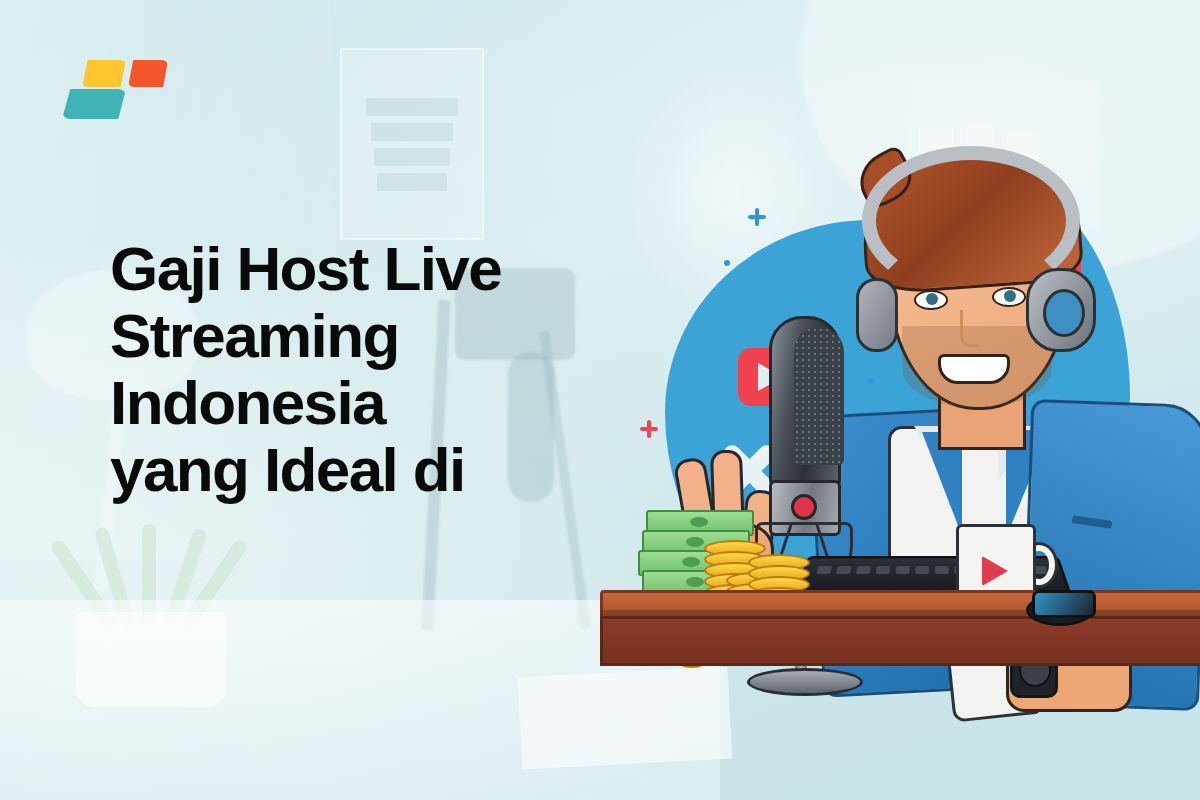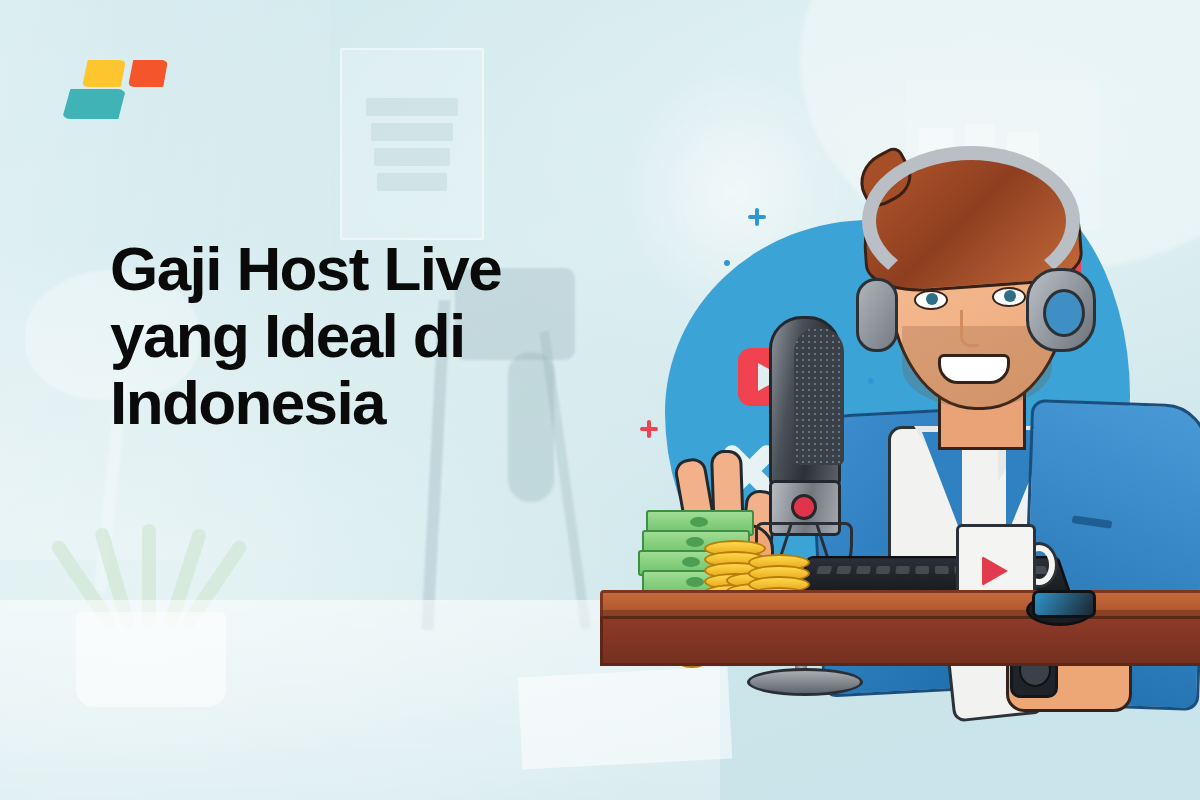--- a/index.html
+++ b/index.html
@@ -342,22 +342,23 @@
   <div class="logo">
     <div class="logo-mark">
       <span class="tz tz-yellow"></span>
       <span class="tz tz-orange"></span>
       <span class="tz tz-teal"></span>
     </div>
   </div>
 
   <h1 class="headline">
     <span class="ln">Gaji Host Live</span>
+    <span class="ln">Streaming</span>
+    <span class="ln">Indonesia</span>
     <span class="ln">yang Ideal di</span>
-    <span class="ln">Indonesia</span>
   </h1>
 
   <div class="illus">
 
     <div class="blob"></div>
     <div class="blob2"></div>
 
     <div class="arc"></div>
 
     <div class="cross">

